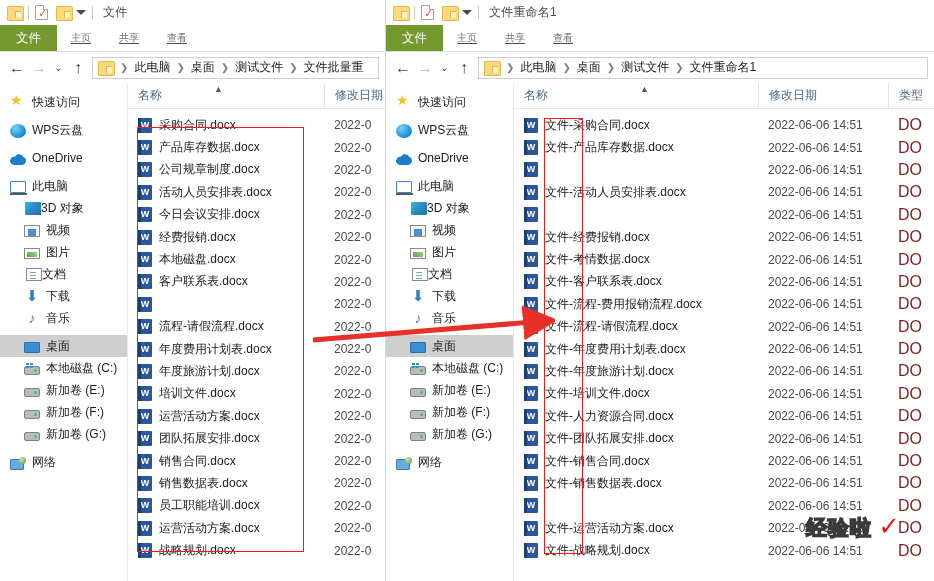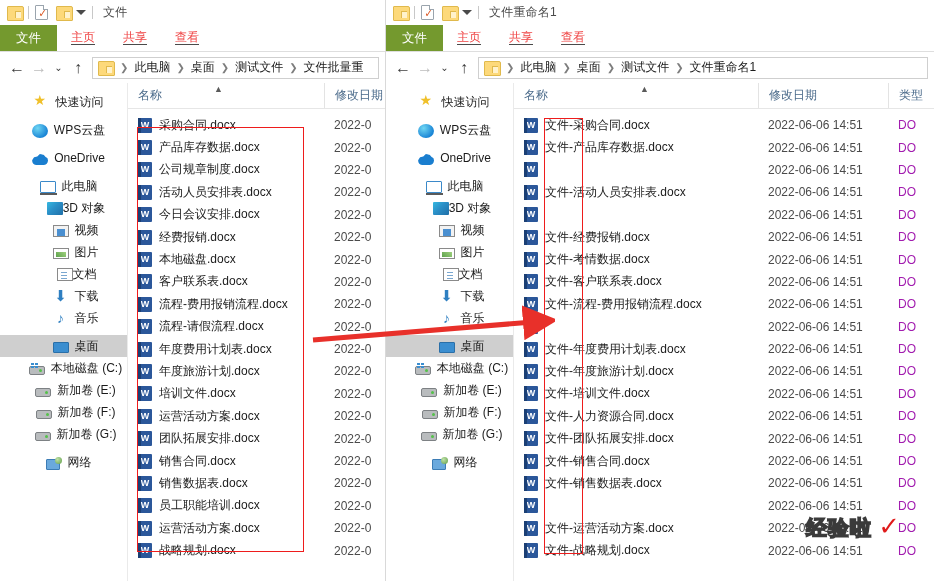--- a/index.html
+++ b/index.html
@@ -37,41 +37,41 @@
     color:#d9541f; font-weight:bold; transform: scaleX(.9);
   }
   .props-ico:after{ content:""; position:absolute; right:-1px; top:-1px; width:4px;height:4px;
                     background:#fff; border-left:1px solid #9aa4ad; border-bottom:1px solid #9aa4ad; }
   .qat-caret { width:0;height:0;border-left:5px solid transparent;border-right:5px solid transparent;
                border-top:5px solid #4a4a4a; margin-left:5px; }
 
   
   .ribbon { height:27px; display:flex; align-items:stretch; background:#fff;
             border-bottom:1px solid #dedede; }
-  .tab { display:flex; align-items:center; justify-content:center; font-size:12px;
-         color:#ef4444; padding:0 14px; }
+  .tab { display:flex; align-items:center; justify-content:center; font-size:10px;
+         color:#737373; padding:0 14px; }
   .tab.file { background:#74992e; color:#fff; font-size:12.5px; padding:0 16px; }
   .tab .u { border-bottom:1px solid #4a4a4a; line-height:1.15; }
 
   
   .addrbar { height:31px; display:flex; align-items:center; padding-left:6px; background:#fff; }
   .navbtn { width:22px; height:22px; display:flex; align-items:center; justify-content:center;
             font-size:16px; color:#3c3c3c; }
   .navbtn.dim { color:#bdbdbd; }
   .navbtn.small { font-size:10px; width:17px; }
   .addrbox { flex:1; height:22px; margin-left:3px; margin-right:6px; border:1px solid #cfcfcf;
              background:#fff; display:flex; align-items:center; padding-left:5px; overflow:hidden; white-space:nowrap; }
   .crumb { font-size:12px; color:#1b1b1b; padding:0 2px; }
   .crumb-sep { color:#7d7d7d; font-size:10px; padding:0 4px; }
 
   
   .body { display:flex; height:calc(581px - 25px - 27px - 31px); }
   .nav { width:128px; padding-top:8px; background:#fff; border-right:1px solid #eaeaea; overflow:hidden; }
   .nav.right { width:128px; }
-  .nav-item { display:flex; align-items:center; height:22px; padding-left:10px; font-size:12px; color:#1b1b1b; white-space:nowrap;justify-content:center; }
+  .nav-item { display:flex; align-items:center; height:22px; padding-left:10px; font-size:12px; color:#1b1b1b; white-space:nowrap; }
   .nav-item.indent { padding-left:24px; }
   .nav-item.sel { background:#cfcfcf; }
   .nav-gap { height:6px; }
   .ni { width:16px; height:16px; margin-right:6px; flex:0 0 16px; position:relative; }
 
   
   .ic-star:before{ content:"★"; position:absolute; left:0; top:-2px; font-size:14px; color:#f0c02a;}
   .ic-star:after{ content:"📌"; display:none; }
   .ic-wps{ border-radius:50%; background:radial-gradient(circle at 35% 30%, #6fd6f3, #1b86d6 70%); width:14px;height:14px; margin-top:1px;}
   .ic-onedrive{ width:16px;height:11px;margin-top:3px;
@@ -117,21 +117,21 @@
   .sortcaret{ position:absolute; top:1px; font-size:9px; color:#5a5a5a; }
   .rows { padding-top:5px; }
   .row { height:22.4px; display:flex; align-items:center; }
   .cell-name { display:flex; align-items:center; padding-left:10px; overflow:hidden; white-space:nowrap; }
   .wicon { width:14px; height:15px; flex:0 0 14px; margin-right:7px; background:#2b579a;
            border-radius:1px; color:#fff; font-size:9px; font-weight:bold; line-height:15px;
            text-align:center; position:relative; }
   .wicon:before{ content:""; position:absolute; left:0; top:0; width:2.5px; height:100%; background:#1b3f74; }
   .fname { font-size:12px; color:#1b1b1b; }
   .cell-date { font-size:12px; color:#4a4a4a; padding-left:10px; white-space:nowrap; }
-  .cell-type { font-size:12px; color:#a21caf; padding-left:10px; white-space:nowrap; }
+  .cell-type { font-size:16px; color:#7f1d1d; padding-left:10px; white-space:nowrap; }
 
   
   .annot-box { position:absolute; border:1.5px solid #ee1c1c; pointer-events:none; }
   #annot-arrow { position:absolute; left:305px; top:300px; width:250px; height:50px; pointer-events:none; }
 
   
   #watermark { position:absolute; right:6px; bottom:12px; width:150px; height:58px;
                pointer-events:none; text-align:center; }
   .wm-top { font-size:21px; font-weight:bold; color:#ffffff;
             -webkit-text-stroke:1.5px #3a3a3a; letter-spacing:1px;
@@ -326,21 +326,20 @@
             <div class="row">
               <div class="cell-name" style="width: 196px;">
                 <span class="wicon">W</span>
                 <span class="fname">客户联系表.docx</span>
               </div>
               <div class="cell-date" style="width: 60px;">2022-0</div>
             </div>
             <div class="row">
               <div class="cell-name" style="width: 196px;">
                 <span class="wicon">W</span>
-                <span class="fname">流程-费用报销流程.docx</span>
               </div>
               <div class="cell-date" style="width: 60px;">2022-0</div>
             </div>
             <div class="row">
               <div class="cell-name" style="width: 196px;">
                 <span class="wicon">W</span>
                 <span class="fname">流程-请假流程.docx</span>
               </div>
               <div class="cell-date" style="width: 60px;">2022-0</div>
             </div>
@@ -619,20 +618,21 @@
               <div class="cell-name" style="width: 244px;">
                 <span class="wicon">W</span>
                 <span class="fname">文件-流程-费用报销流程.docx</span>
               </div>
               <div class="cell-date" style="width: 130px;">2022-06-06 14:51</div>
               <div class="cell-type" style="width: 44px;">DO</div>
             </div>
             <div class="row">
               <div class="cell-name" style="width: 244px;">
                 <span class="wicon">W</span>
+                <span class="fname">文件-流程-请假流程.docx</span>
               </div>
               <div class="cell-date" style="width: 130px;">2022-06-06 14:51</div>
               <div class="cell-type" style="width: 44px;">DO</div>
             </div>
             <div class="row">
               <div class="cell-name" style="width: 244px;">
                 <span class="wicon">W</span>
                 <span class="fname">文件-年度费用计划表.docx</span>
               </div>
               <div class="cell-date" style="width: 130px;">2022-06-06 14:51</div>

